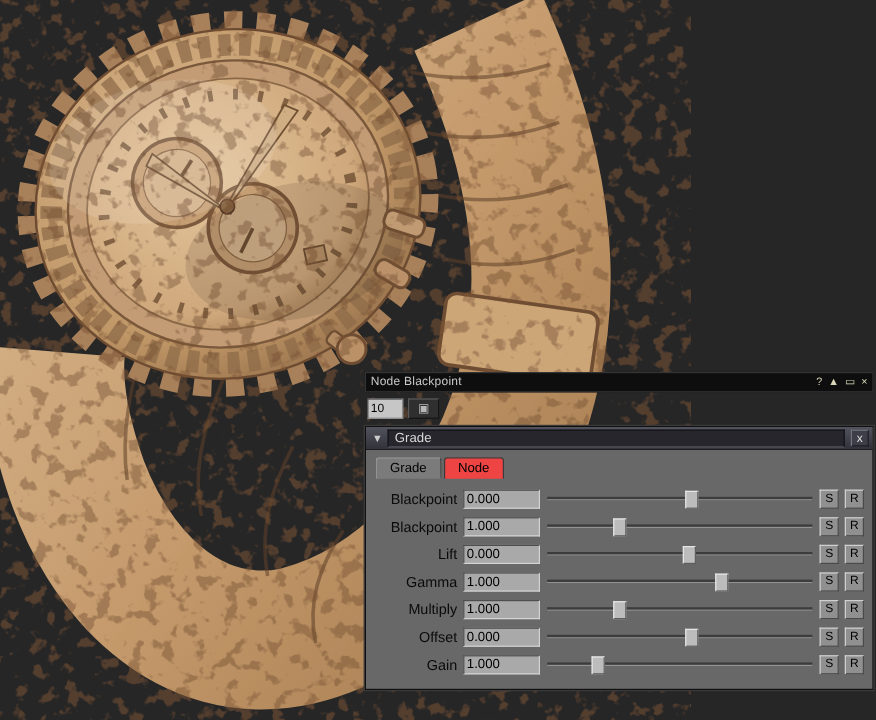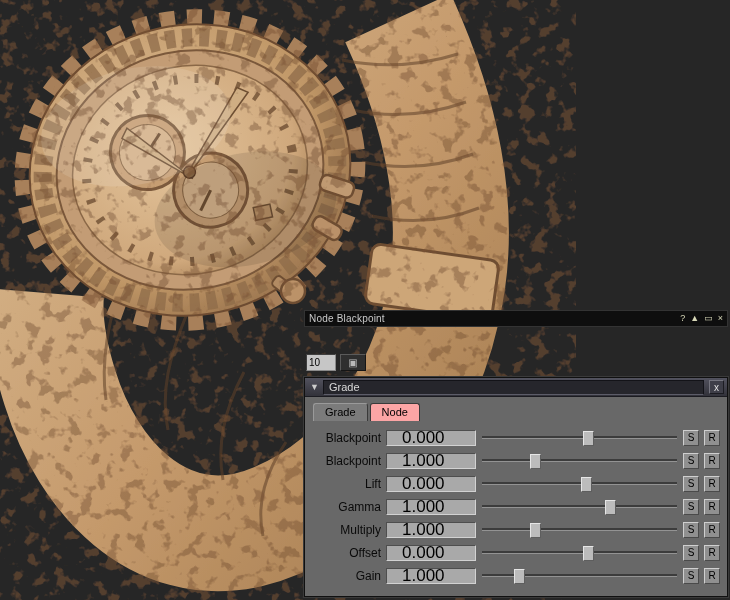--- a/index.html
+++ b/index.html
@@ -15,21 +15,21 @@
   .panel { position:absolute; left:304px; top:310px; width:424px; }
 
   .titlebar {
     height:15px; background:#0e0e0e; border:1px solid #333;
     display:flex; align-items:center; padding:0 4px;
     color:#c9c9c9; font-size:10px;
   }
   .titlebar .title { flex:1; letter-spacing:0.2px; }
   .tb-ico { margin-left:5px; font-size:9px; color:#d8d8b8; cursor:default; line-height:1; }
 
-  .toolbar { display:flex; align-items:center; padding:5px 2px 6px 2px; gap:4px;margin-top:22px; }
+  .toolbar { display:flex; align-items:center; padding:5px 2px 6px 2px; gap:4px; }
   .count-input {
     width:24px; height:13px; background:#c6c6c6; color:#000;
     border:1px solid #8a8a8a; border-top-color:#3f3f3f; border-left-color:#3f3f3f;
     font-size:10px; padding:1px 2px; font-family:"Liberation Sans",sans-serif;
   }
   .pin-btn {
     width:26px; height:17px; background:#2f2f2f; color:#b9b9b9;
     border:1px solid #5a5a5a; border-bottom-color:#151515; border-right-color:#151515;
     font-size:10px; line-height:1; padding:0; cursor:default;
   }
@@ -47,31 +47,31 @@
   .group-close {
     width:15px; height:14px; background:#3e3e48; color:#e0e0e0;
     border:1px solid #74747e; border-right-color:#1c1c22; border-bottom-color:#1c1c22;
     font-size:10px; line-height:11px; text-align:center; padding:0; cursor:default;
   }
 
   .group-body { padding:6px 6px 9px 6px; }
   .tabs { display:flex; gap:2px; margin:0 0 5px 2px; }
   .tab {
     height:17px; line-height:17px; padding:0 11px; font-size:11px; color:#000;
-    background:#fca5a5; border:1px solid #3a3a3a; border-bottom:none;
+    background:#ef4444; border:1px solid #3a3a3a; border-bottom:none;
     border-radius:3px 3px 0 0; cursor:default;
   }
   .tab.active { background:#7b7b7b; border-top-color:#9a9a9a; border-left-color:#9a9a9a; }
 
   .row { display:flex; align-items:center; height:23px; gap:5px; }
   .row label { width:70px; text-align:right; font-size:12px; color:#0a0a0a; }
   .val {
     width:58px; height:14px; background:#a9a9a9; color:#000;
     border:1px solid #4e4e4e; border-bottom-color:#d2d2d2; border-right-color:#d2d2d2;
-    font-size:17px; padding:0 15px; font-family:"Liberation Sans",sans-serif;
+    font-size:11px; padding:0 2px; font-family:"Liberation Sans",sans-serif;
   }
   .slider { flex:1; position:relative; height:17px; cursor:default; }
   .track {
     position:absolute; left:1px; right:1px; top:7px; height:2px;
     background:#3c3c3c; border-bottom:1px solid #939393;
   }
   .handle {
     position:absolute; top:2px; width:9px; height:13px;
     background:#bcbcbc; border:1px solid #5e5e5e;
     border-top-color:#e6e6e6; border-left-color:#e6e6e6;

